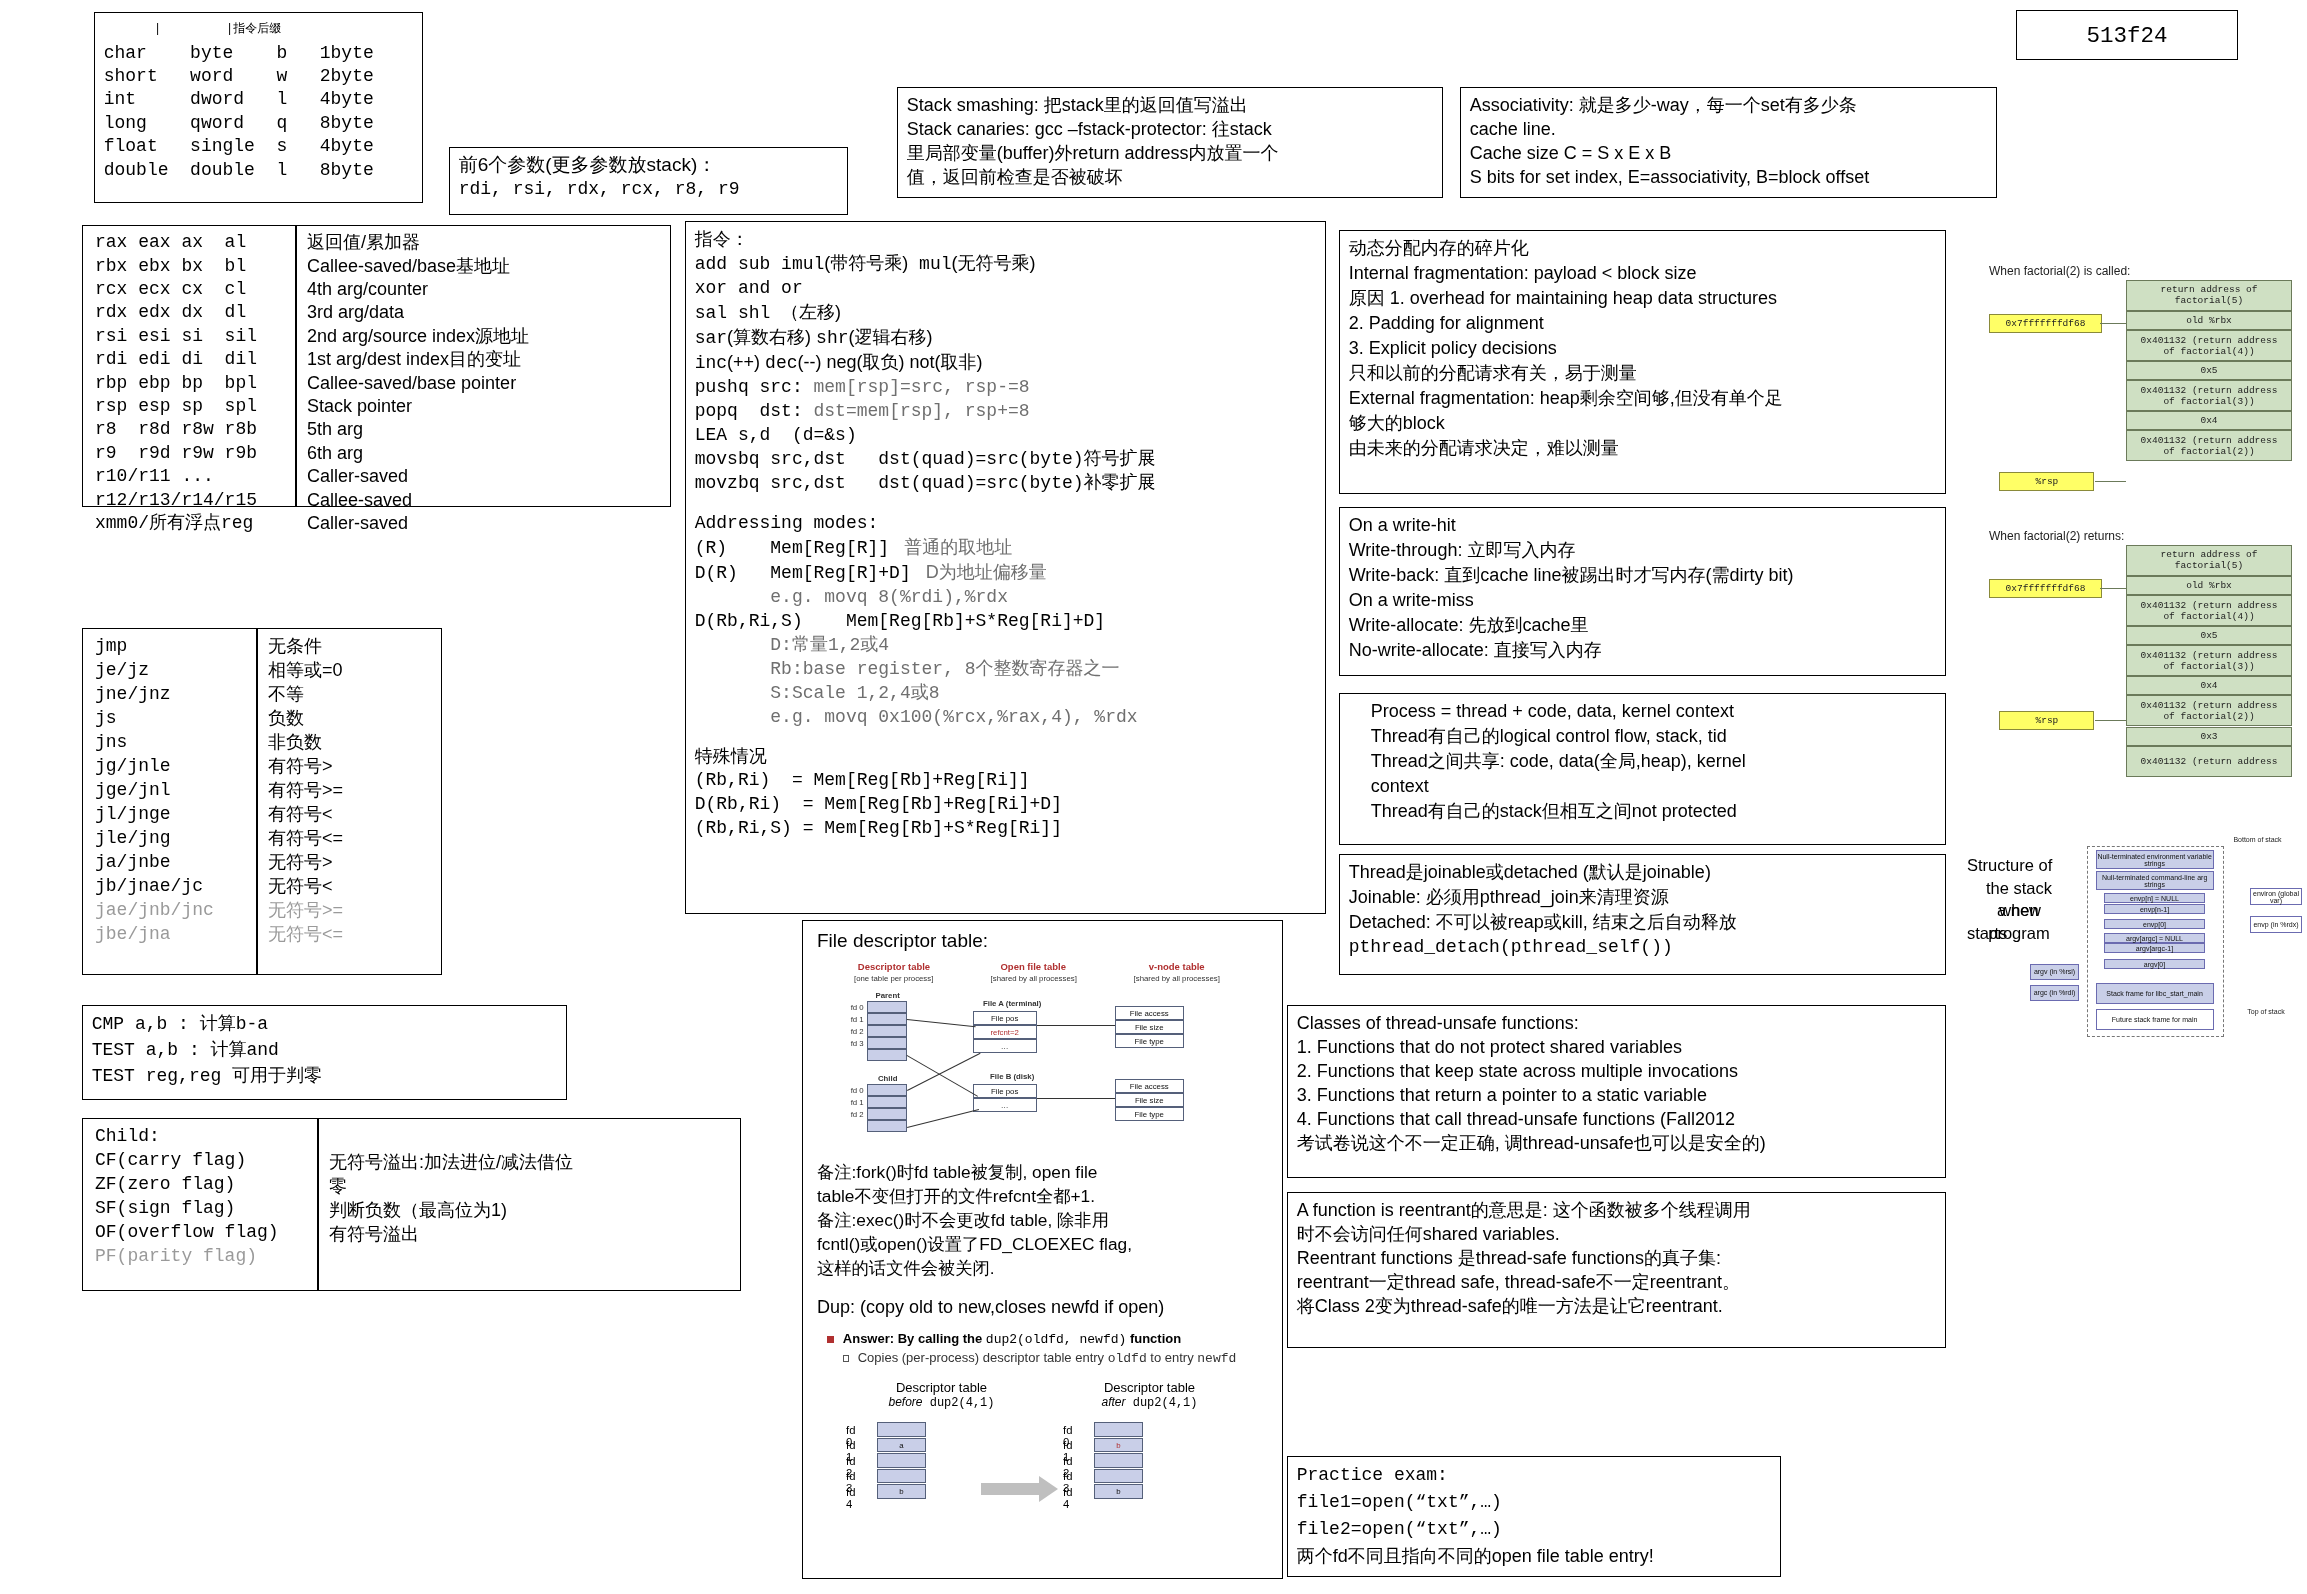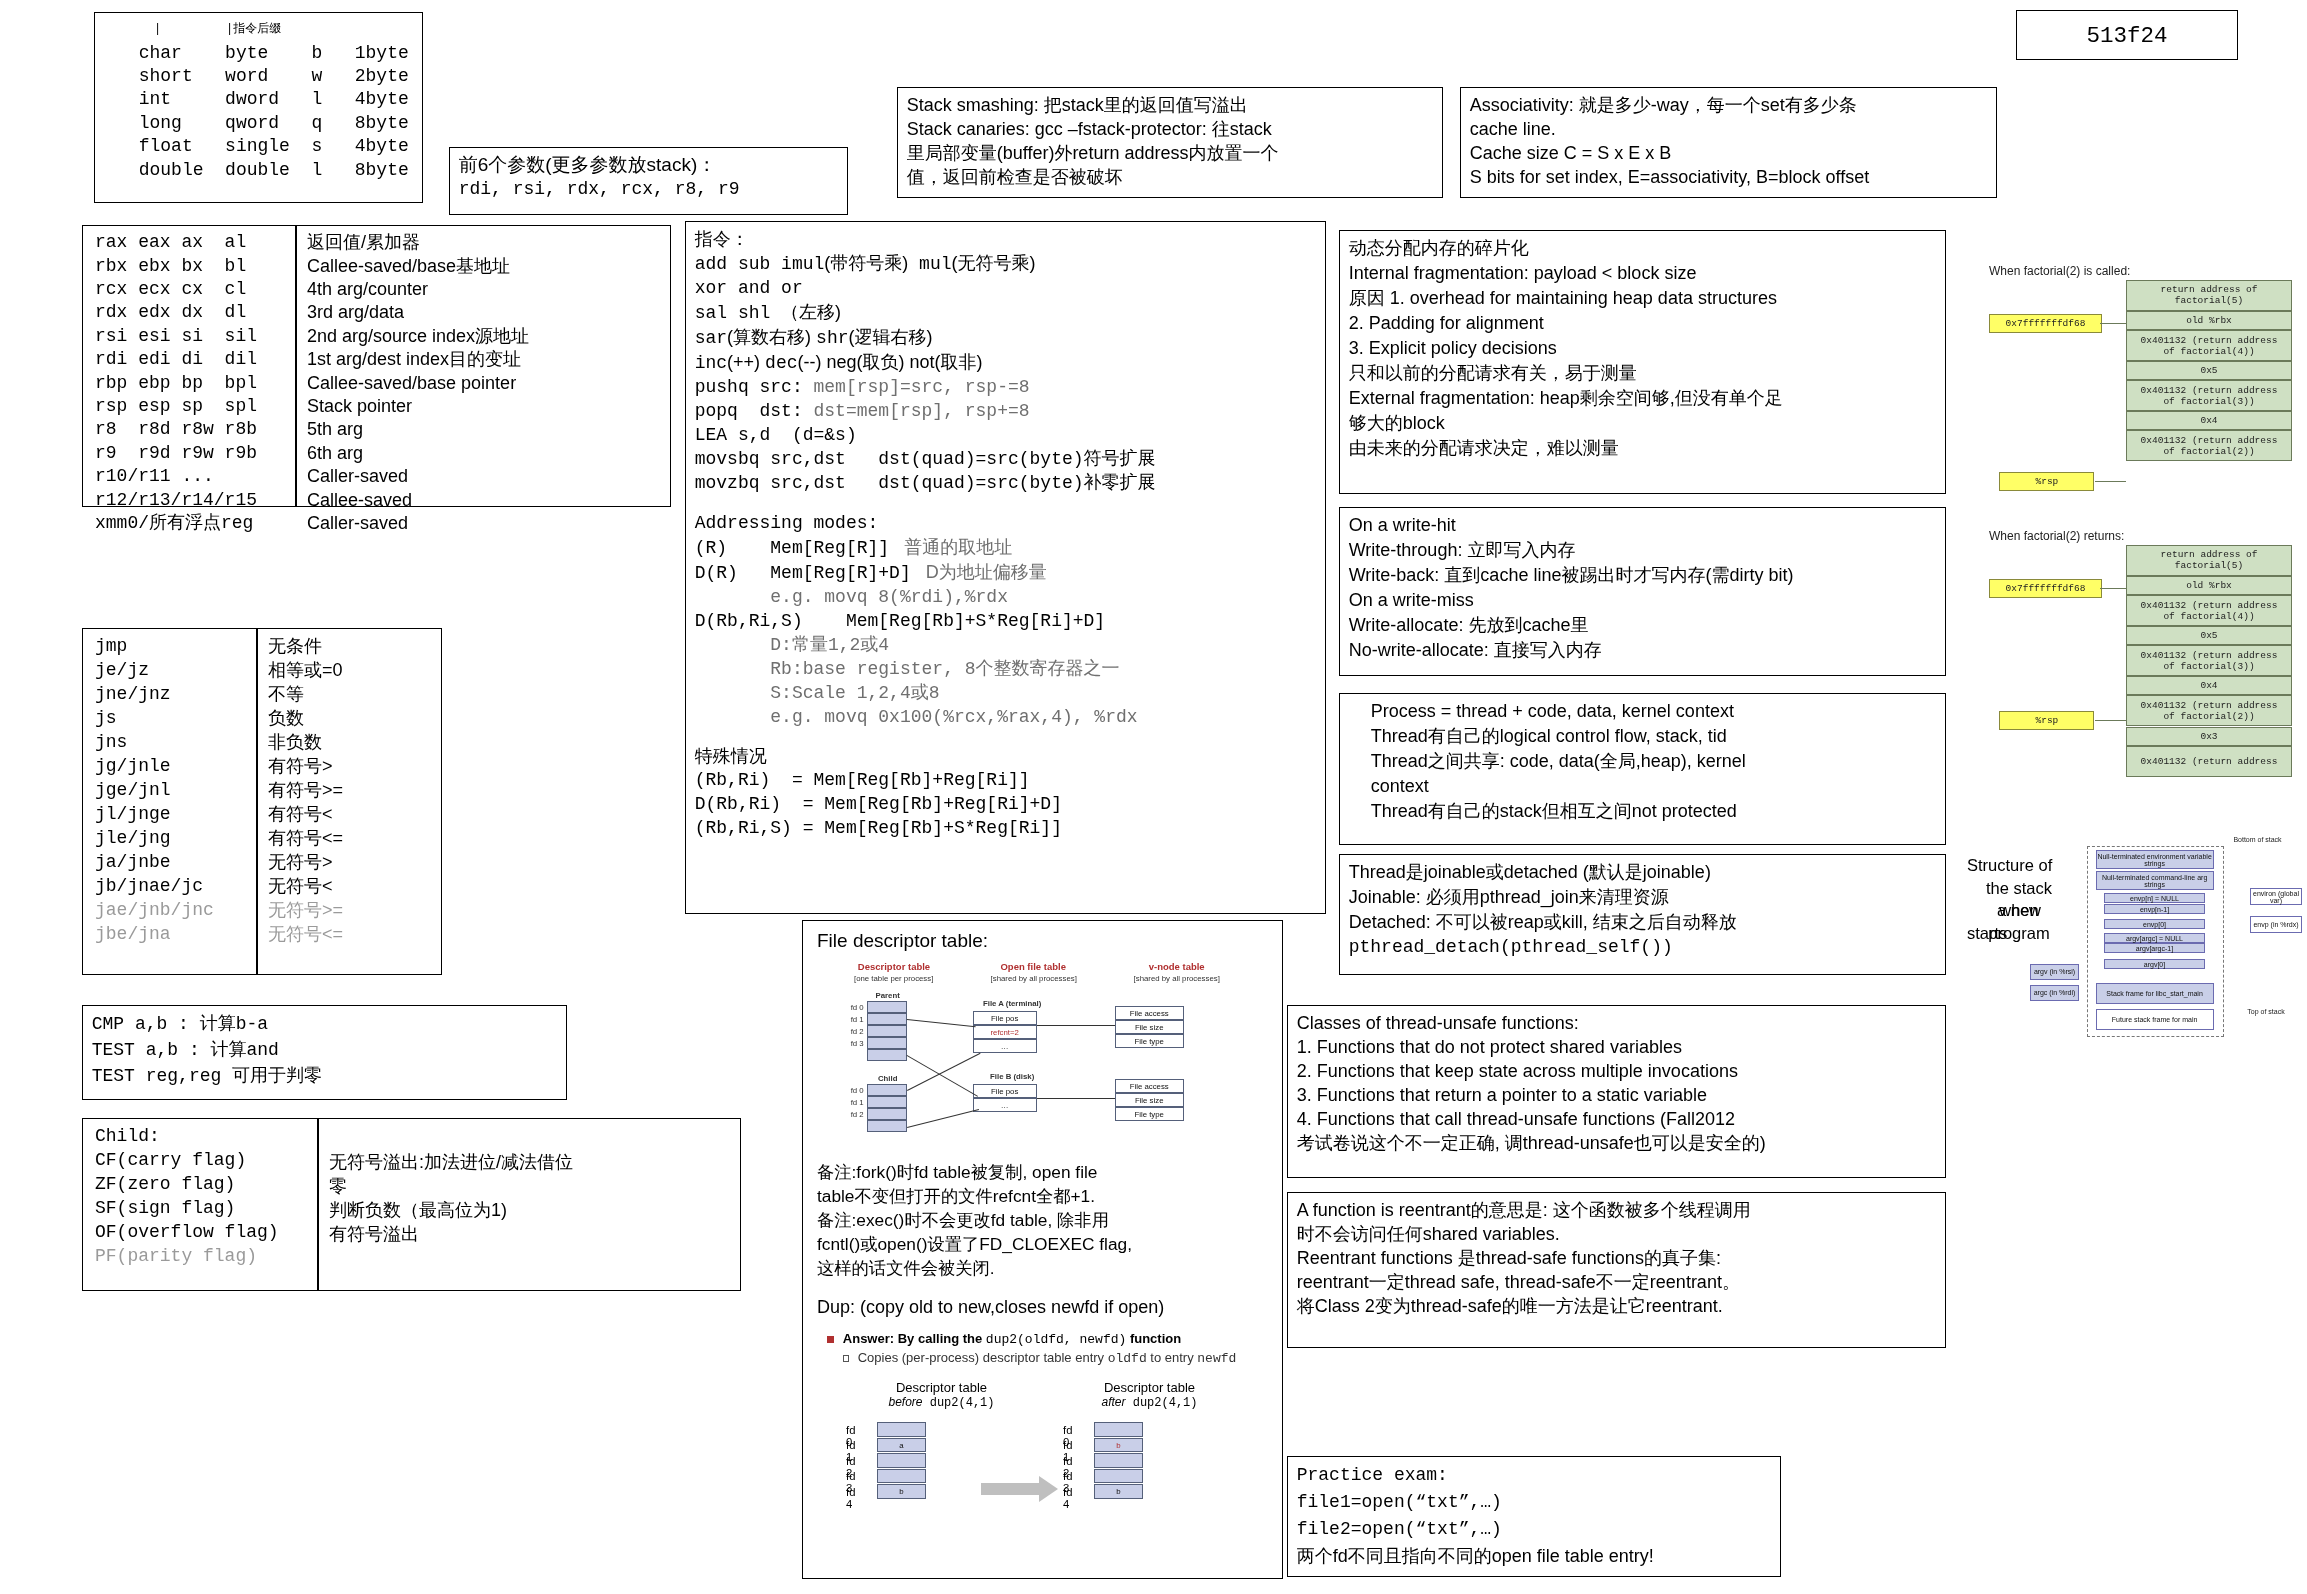--- a/index.html
+++ b/index.html
@@ -10,21 +10,21 @@
   .pad{padding:5.2px 8.7px;}
   .gray{color:#9a9a9a;}
 
   
   #idbox{left:2016px;top:10.4px;width:222px;height:50px;}
   #idbox .t{font-size:22.5px;line-height:50px;text-align:center;font-family:"Liberation Mono",monospace;}
 
   
   #types{left:94px;top:12px;width:329px;height:191px;}
   #types .hdr{font-family:"Liberation Mono",monospace;font-size:12px;line-height:23.4px;white-space:pre;}
-  #types .row{font-family:"Liberation Mono",monospace;font-size:18px;line-height:23.4px;white-space:pre;margin-left:35px;}
+  #types .row{font-family:"Liberation Mono",monospace;font-size:18px;line-height:23.4px;white-space:pre;}
 
   
   #args{left:449px;top:147px;width:399px;height:68px;}
   #args .l1{font-size:19px;line-height:24px;}
   #args .l2{font-family:"Liberation Mono",monospace;font-size:18px;line-height:24px;}
 
   
   #smash{left:897px;top:87px;width:546px;height:111px;}
   #smash div{font-size:18px;line-height:24px;}
 

